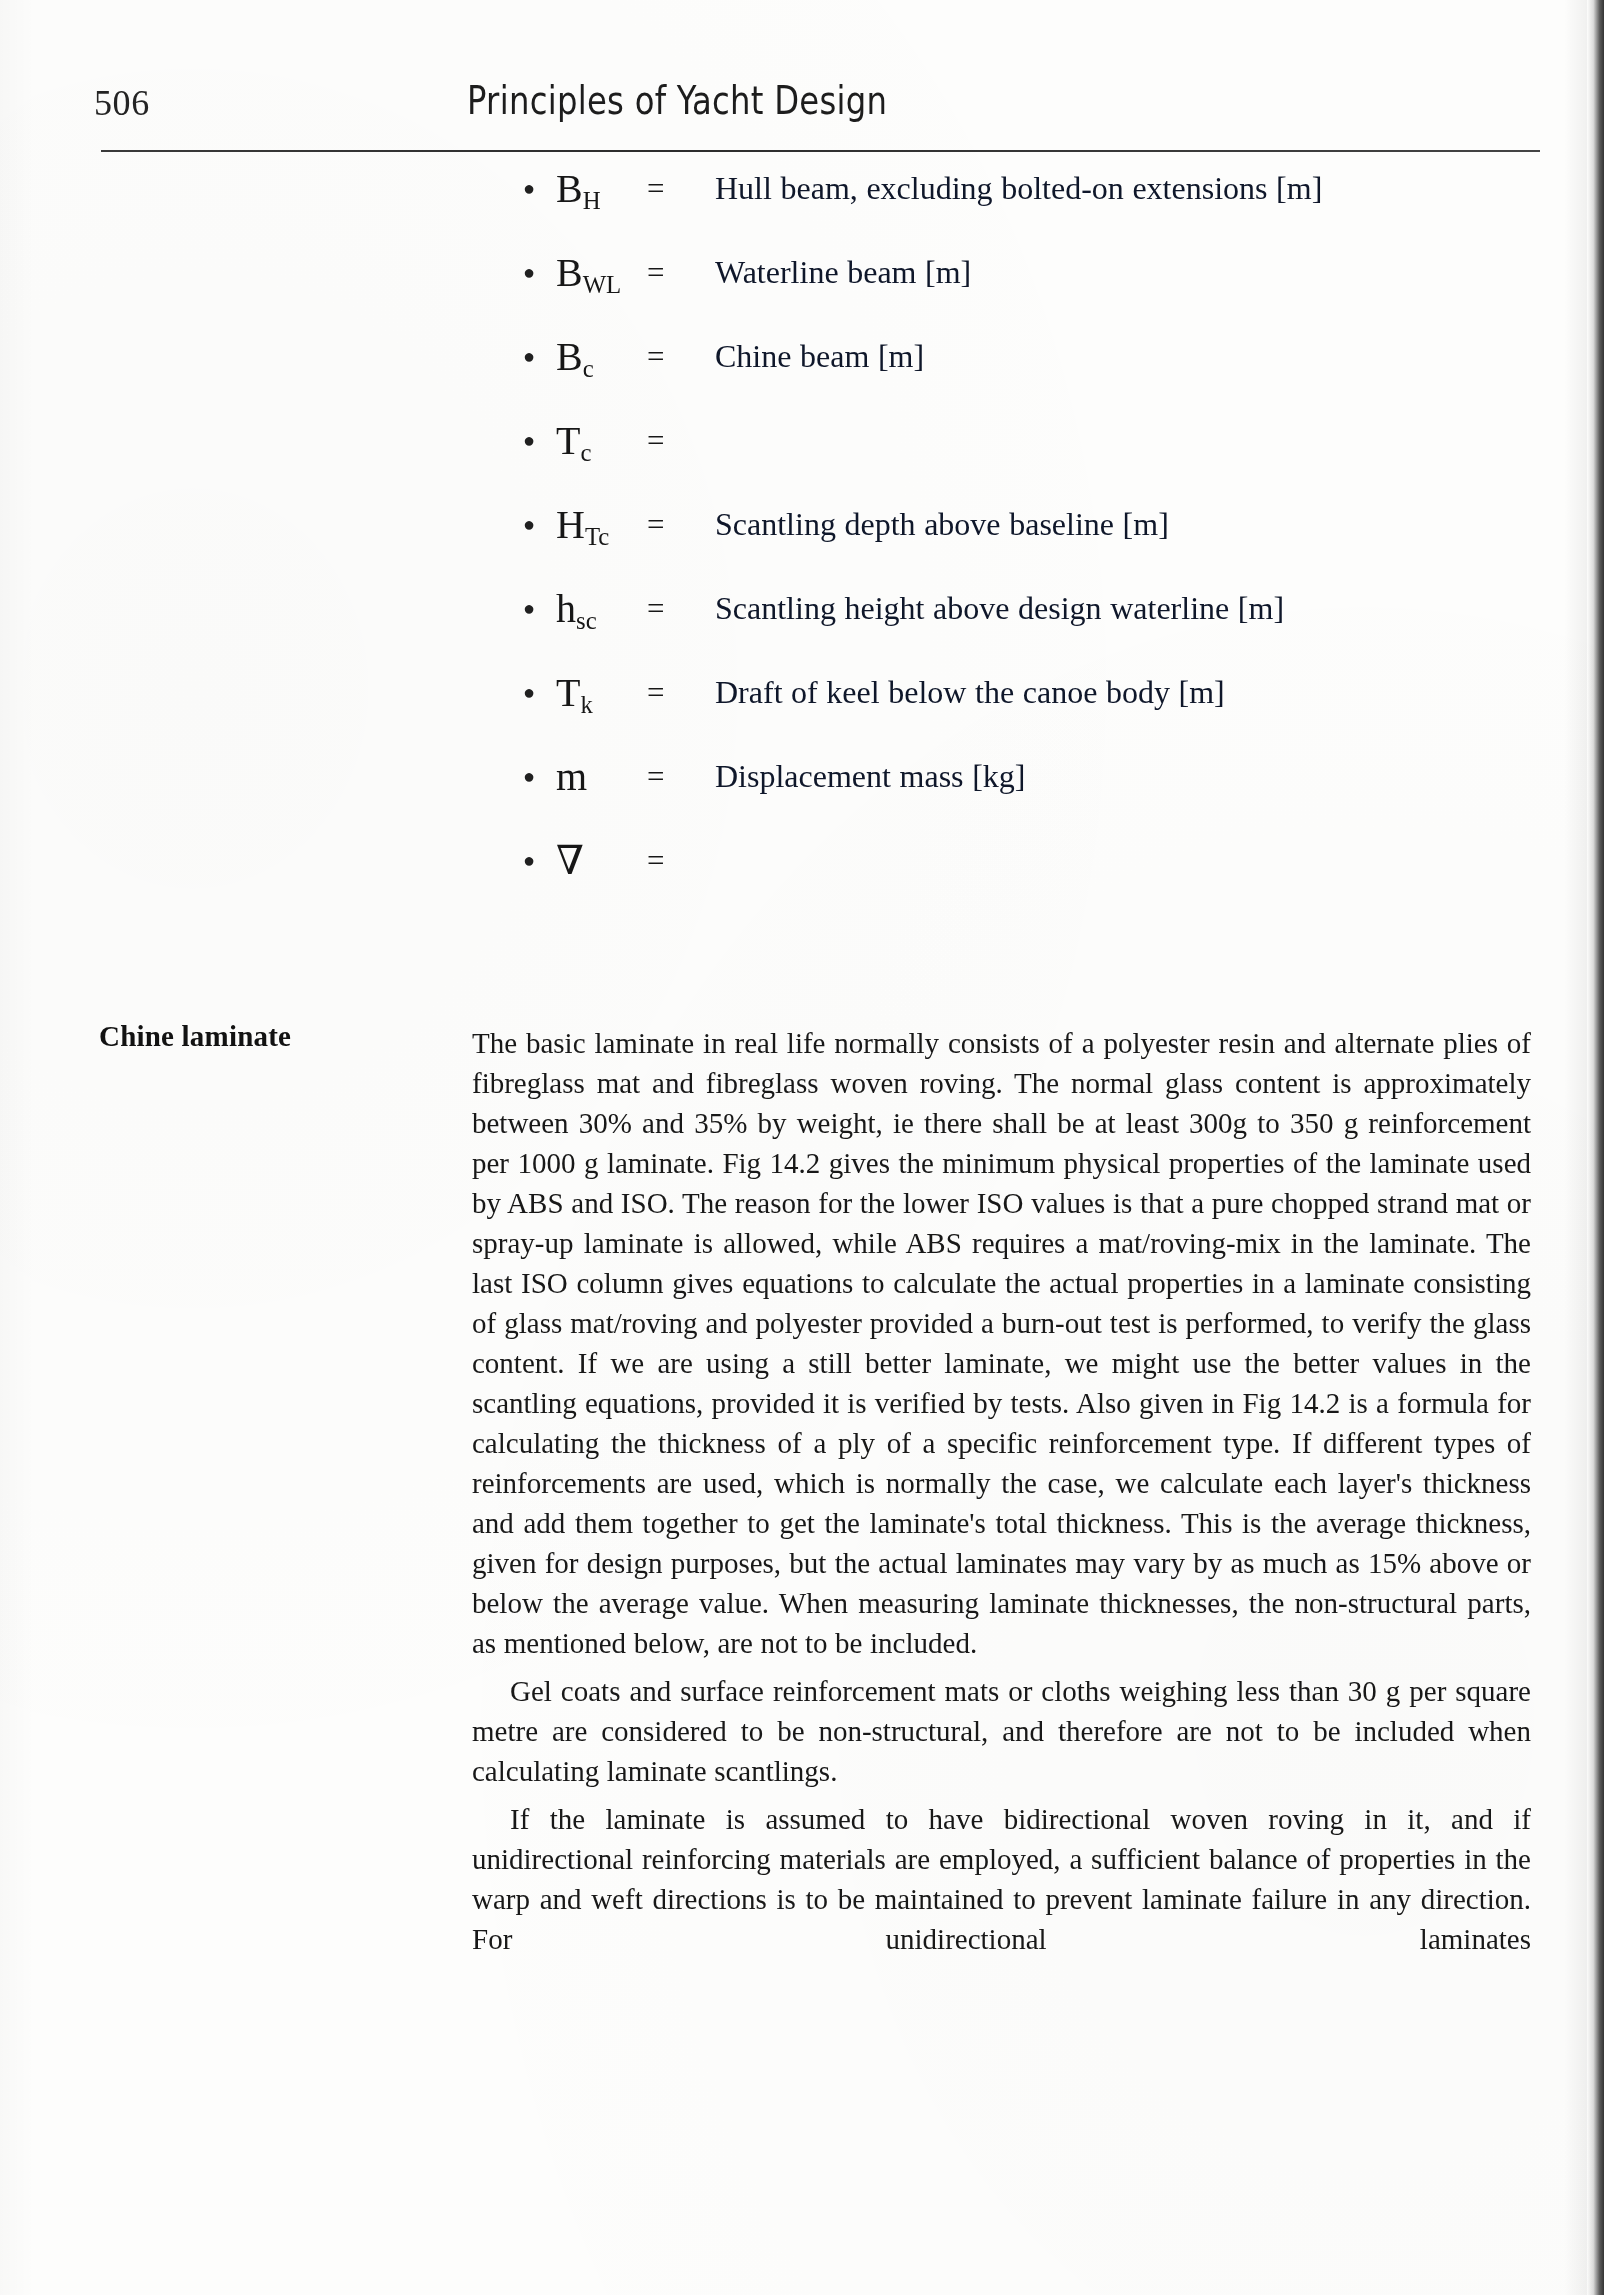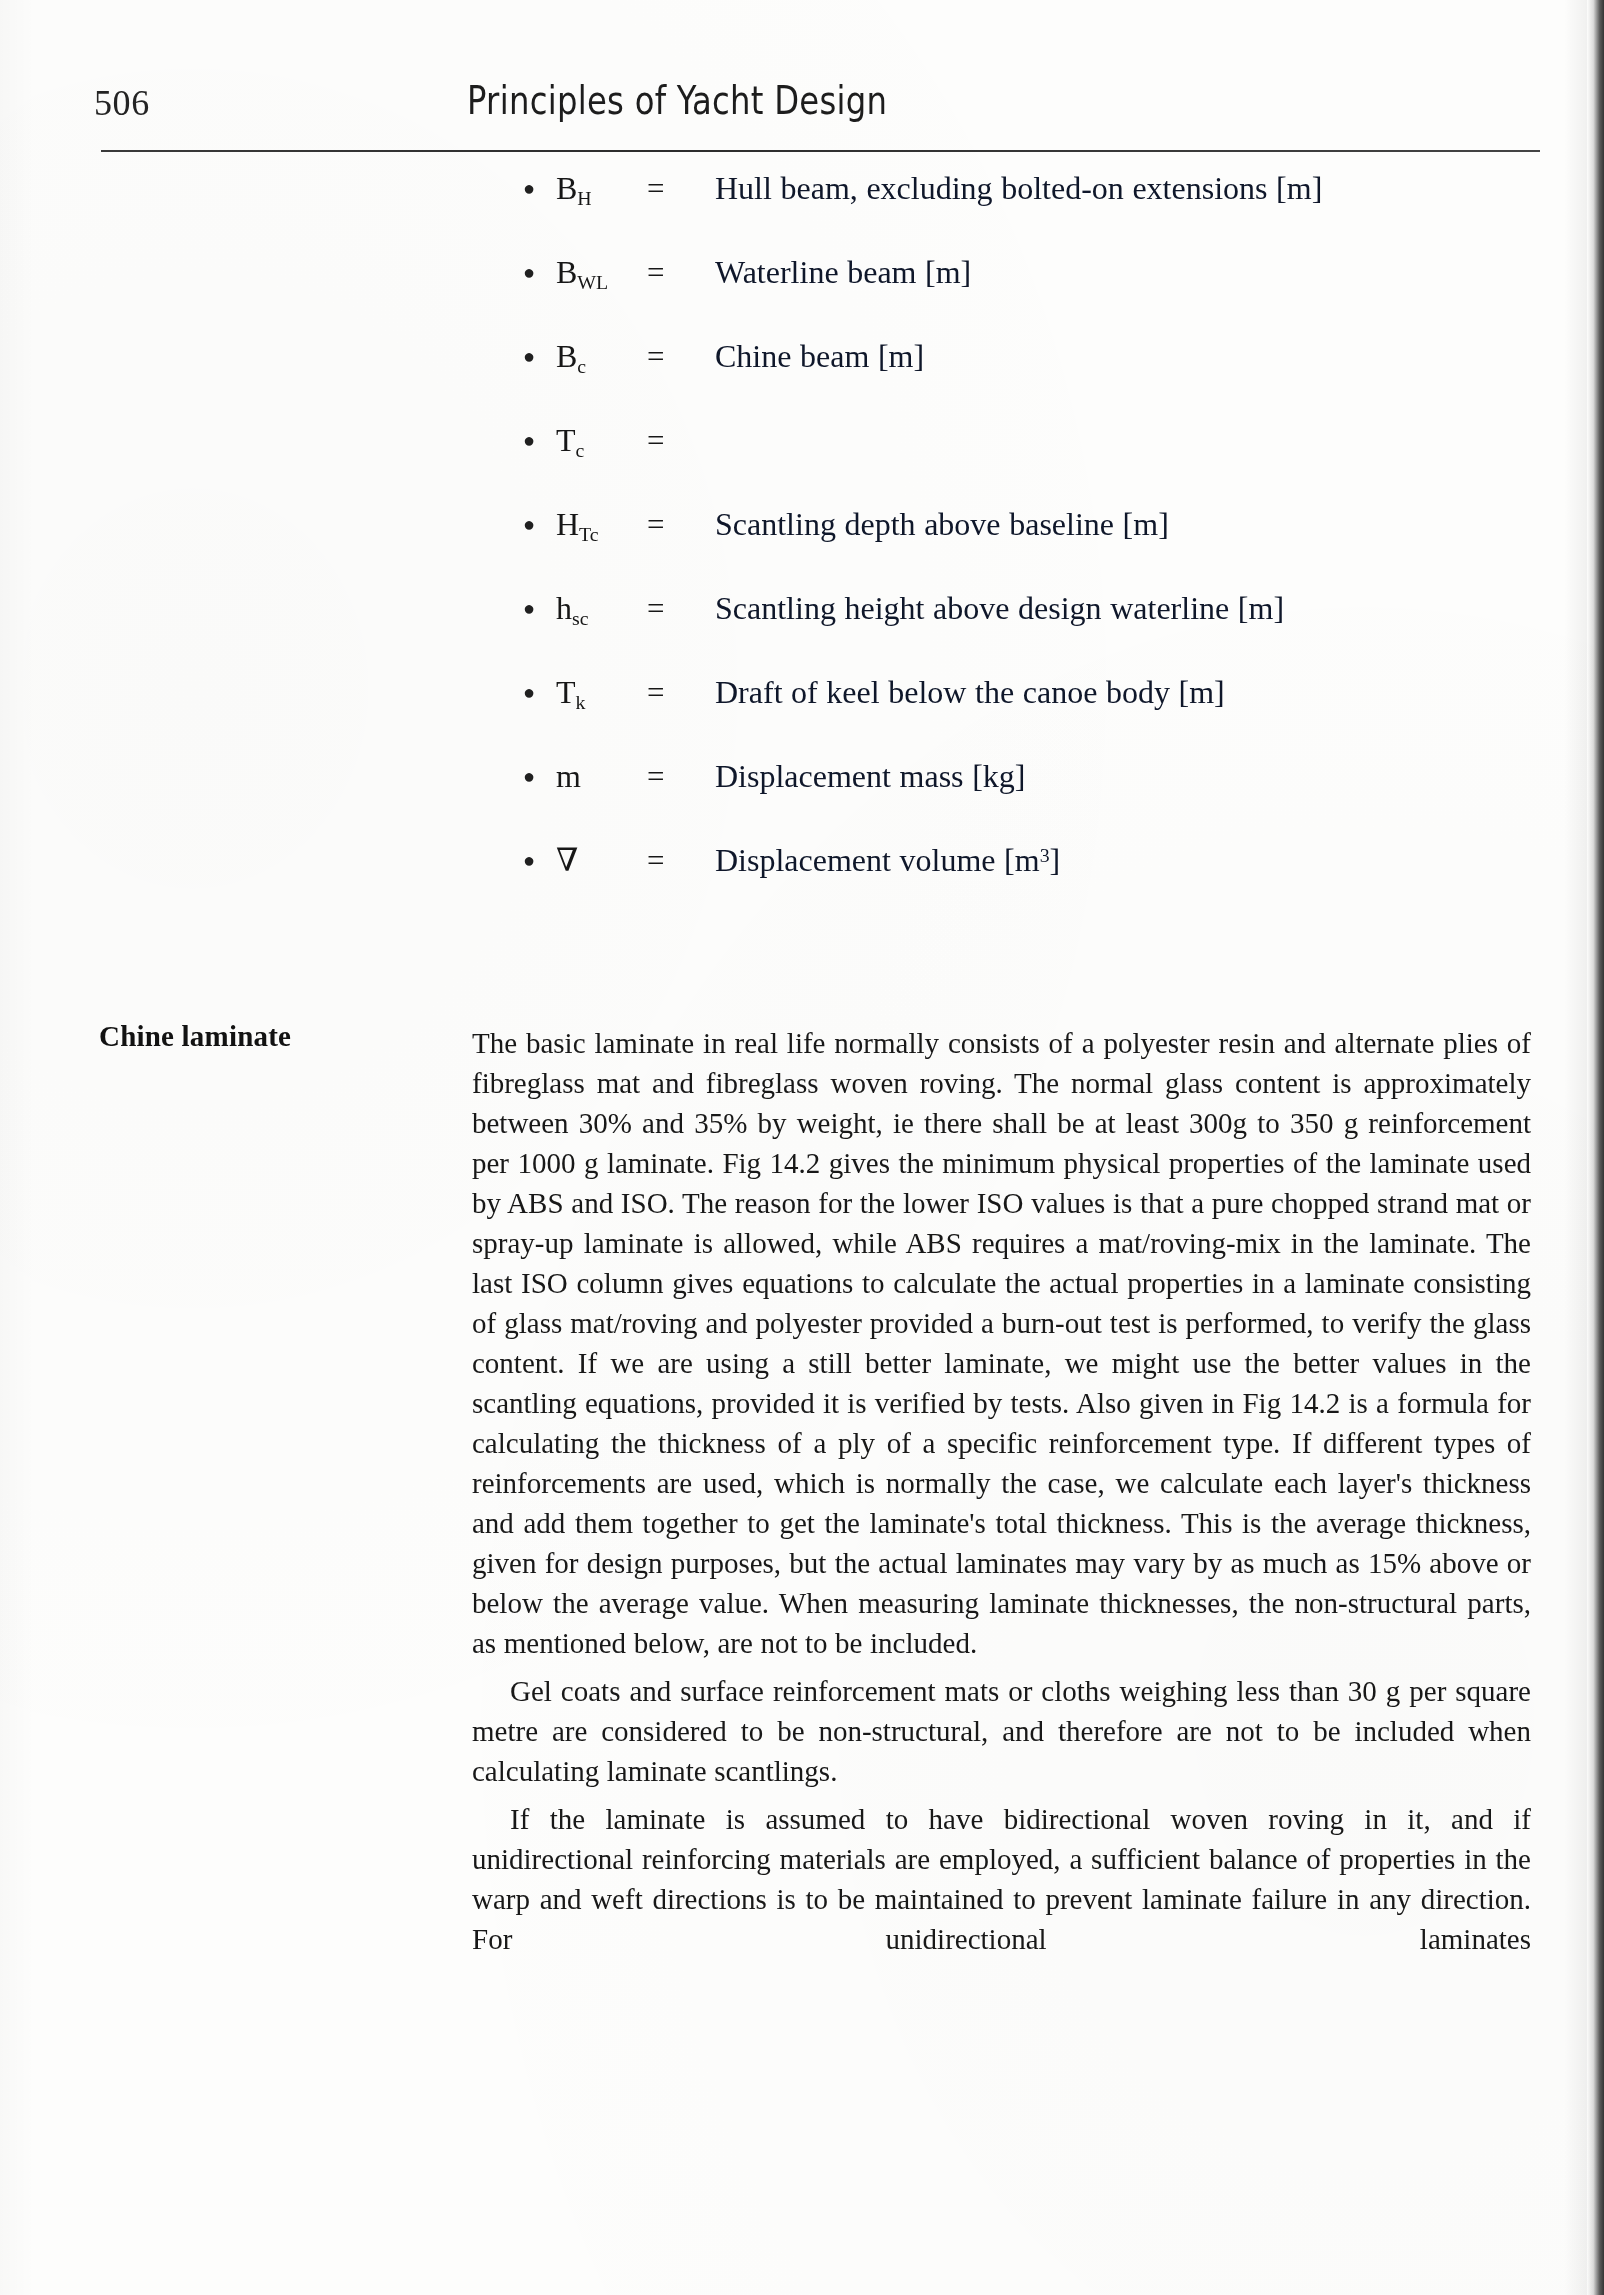--- a/index.html
+++ b/index.html
@@ -112,21 +112,21 @@
     font-size: 20px;
     line-height: 39px;
     color: #202020;
   }
   .sym-bullet-offset { margin-left: 464px; }
   .sym-symbol {
     flex: 0 0 auto;
     width: 112px;
     padding-left: 21px;
     box-sizing: border-box;
-    font-size: 32px;
+    font-size: 40px;
     line-height: 39px;
     color: #171717;
     white-space: nowrap;
   }
   .sym-symbol sub {
     font-size: 0.62em;
     line-height: 0;
     vertical-align: baseline;
     position: relative;
     top: 0.30em;
@@ -260,21 +260,20 @@
       <div class="sym-bullet sym-bullet-offset">●</div>
       <div class="sym-symbol">m</div>
       <div class="sym-eq">=</div>
       <div class="sym-desc">Displacement mass [kg]</div>
     </div>
 
     <div class="sym-row">
       <div class="sym-bullet sym-bullet-offset">●</div>
       <div class="sym-symbol">∇</div>
       <div class="sym-eq">=</div>
-      <div class="sym-desc"><span>Displacement volume [m</span><sup>3</sup><span>]</span></div>
     </div>
 
   </div>
 
   <div id="margin-heading">Chine laminate</div>
 
   <div id="body-column">
     <p>The basic laminate in real life normally consists of a polyester resin and alternate plies of fibreglass mat and fibreglass woven roving. The normal glass content is approximately between 30% and 35% by weight, ie there shall be at least 300g to 350 g reinforcement per 1000 g laminate. Fig 14.2 gives the minimum physical properties of the laminate used by ABS and ISO. The reason for the lower ISO values is that a pure chopped strand mat or spray-up laminate is allowed, while ABS requires a mat/roving-mix in the laminate. The last ISO column gives equations to calculate the actual properties in a laminate consisting of glass mat/roving and polyester provided a burn-out test is performed, to verify the glass content. If we are using a still better laminate, we might use the better values in the scantling equations, provided it is verified by tests. Also given in Fig 14.2 is a formula for calculating the thickness of a ply of a specific reinforcement type. If different types of reinforcements are used, which is normally the case, we calculate each layer's thickness and add them together to get the laminate's total thickness. This is the average thickness, given for design purposes, but the actual laminates may vary by as much as 15% above or below the average value. When measuring laminate thicknesses, the non-structural parts, as mentioned below, are not to be included.</p>
     <p class="indented">Gel coats and surface reinforcement mats or cloths weighing less than 30 g per square metre are considered to be non-structural, and therefore are not to be included when calculating laminate scantlings.</p>
     <p class="indented">If the laminate is assumed to have bidirectional woven roving in it, and if unidirectional reinforcing materials are employed, a sufficient balance of properties in the warp and weft directions is to be maintained to prevent laminate failure in any direction. For unidirectional laminates</p>

